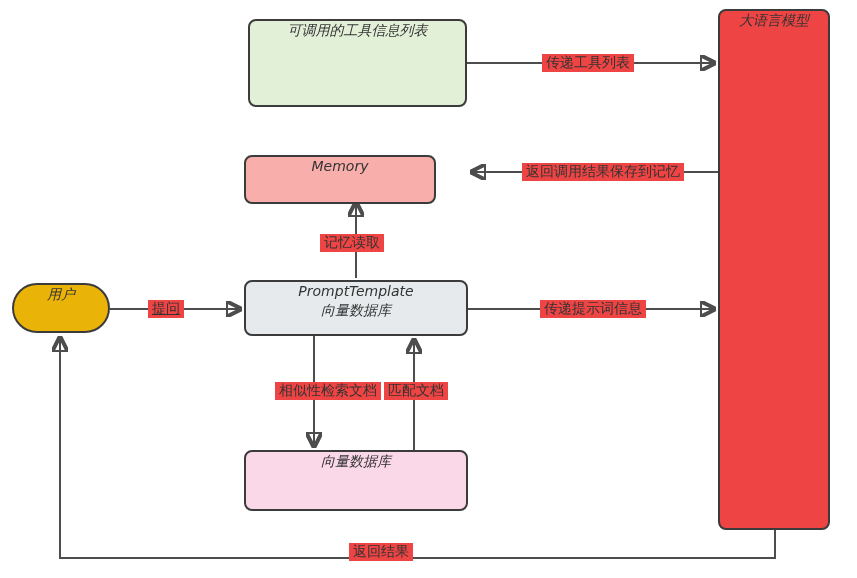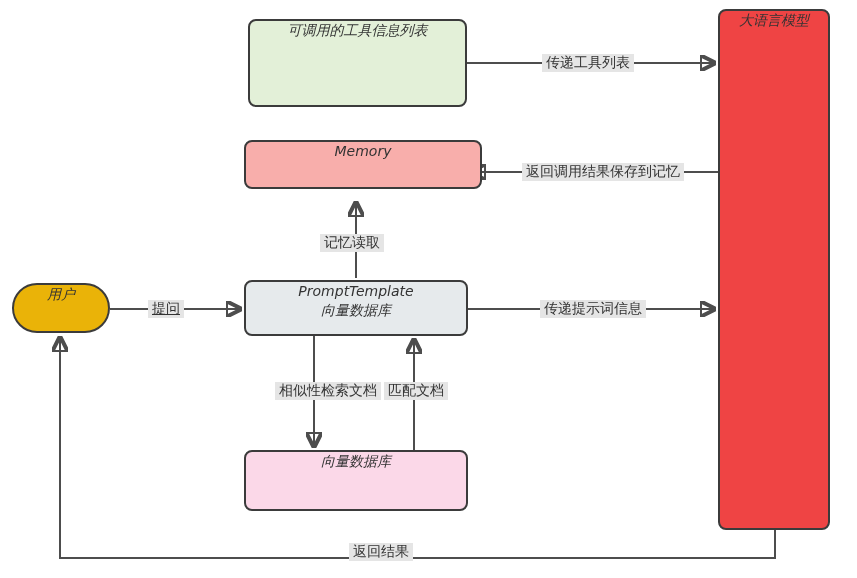--- a/index.html
+++ b/index.html
@@ -34,29 +34,29 @@
     display: flex;
     flex-direction: column;
     align-items: center;
     font-size: 14px;
     color: #333333;
     text-align: center;
     line-height: 1.35;
     font-style: italic;
   }
   .node-tool-list   { left: 248px; top: 19px;  width: 219px; height: 88px;  background: #e3f0d8; }
-  .node-memory      { left: 244px; top: 140px; width: 238px; height: 49px;  background: #f8aeab; }
+  .node-memory      { left: 244px; top: 155px; width: 192px; height: 49px;  background: #f8aeab; }
   .node-prompt      { left: 244px; top: 280px; width: 224px; height: 56px;  background: #e6eaec; }
   .node-vector-db   { left: 244px; top: 450px; width: 224px; height: 61px;  background: #fbd8e8; }
   .node-user        { left: 12px;  top: 283px; width: 98px;  height: 50px;  background: #eab308; border-radius: 25px; }
   .node-llm         { left: 718px; top: 9px;   width: 112px; height: 521px; background: #ef4444; }
   .edge-label {
     position: absolute;
     transform: translate(-50%, -50%);
-    background: #e5e5e5;
+    background: #ef4444;
     padding: 0 4px;
     font-size: 14px;
     color: #333333;
     white-space: nowrap;
   }
   .lbl-pass-tools      { left: 588px; top: 63px;  }
   .lbl-return-memory   { left: 603px; top: 172px; }
   .lbl-memory-read     { left: 352px; top: 243px; }
   .lbl-ask             { left: 166px; top: 309px; text-decoration: underline; }
   .lbl-pass-prompt     { left: 593px; top: 309px; }

